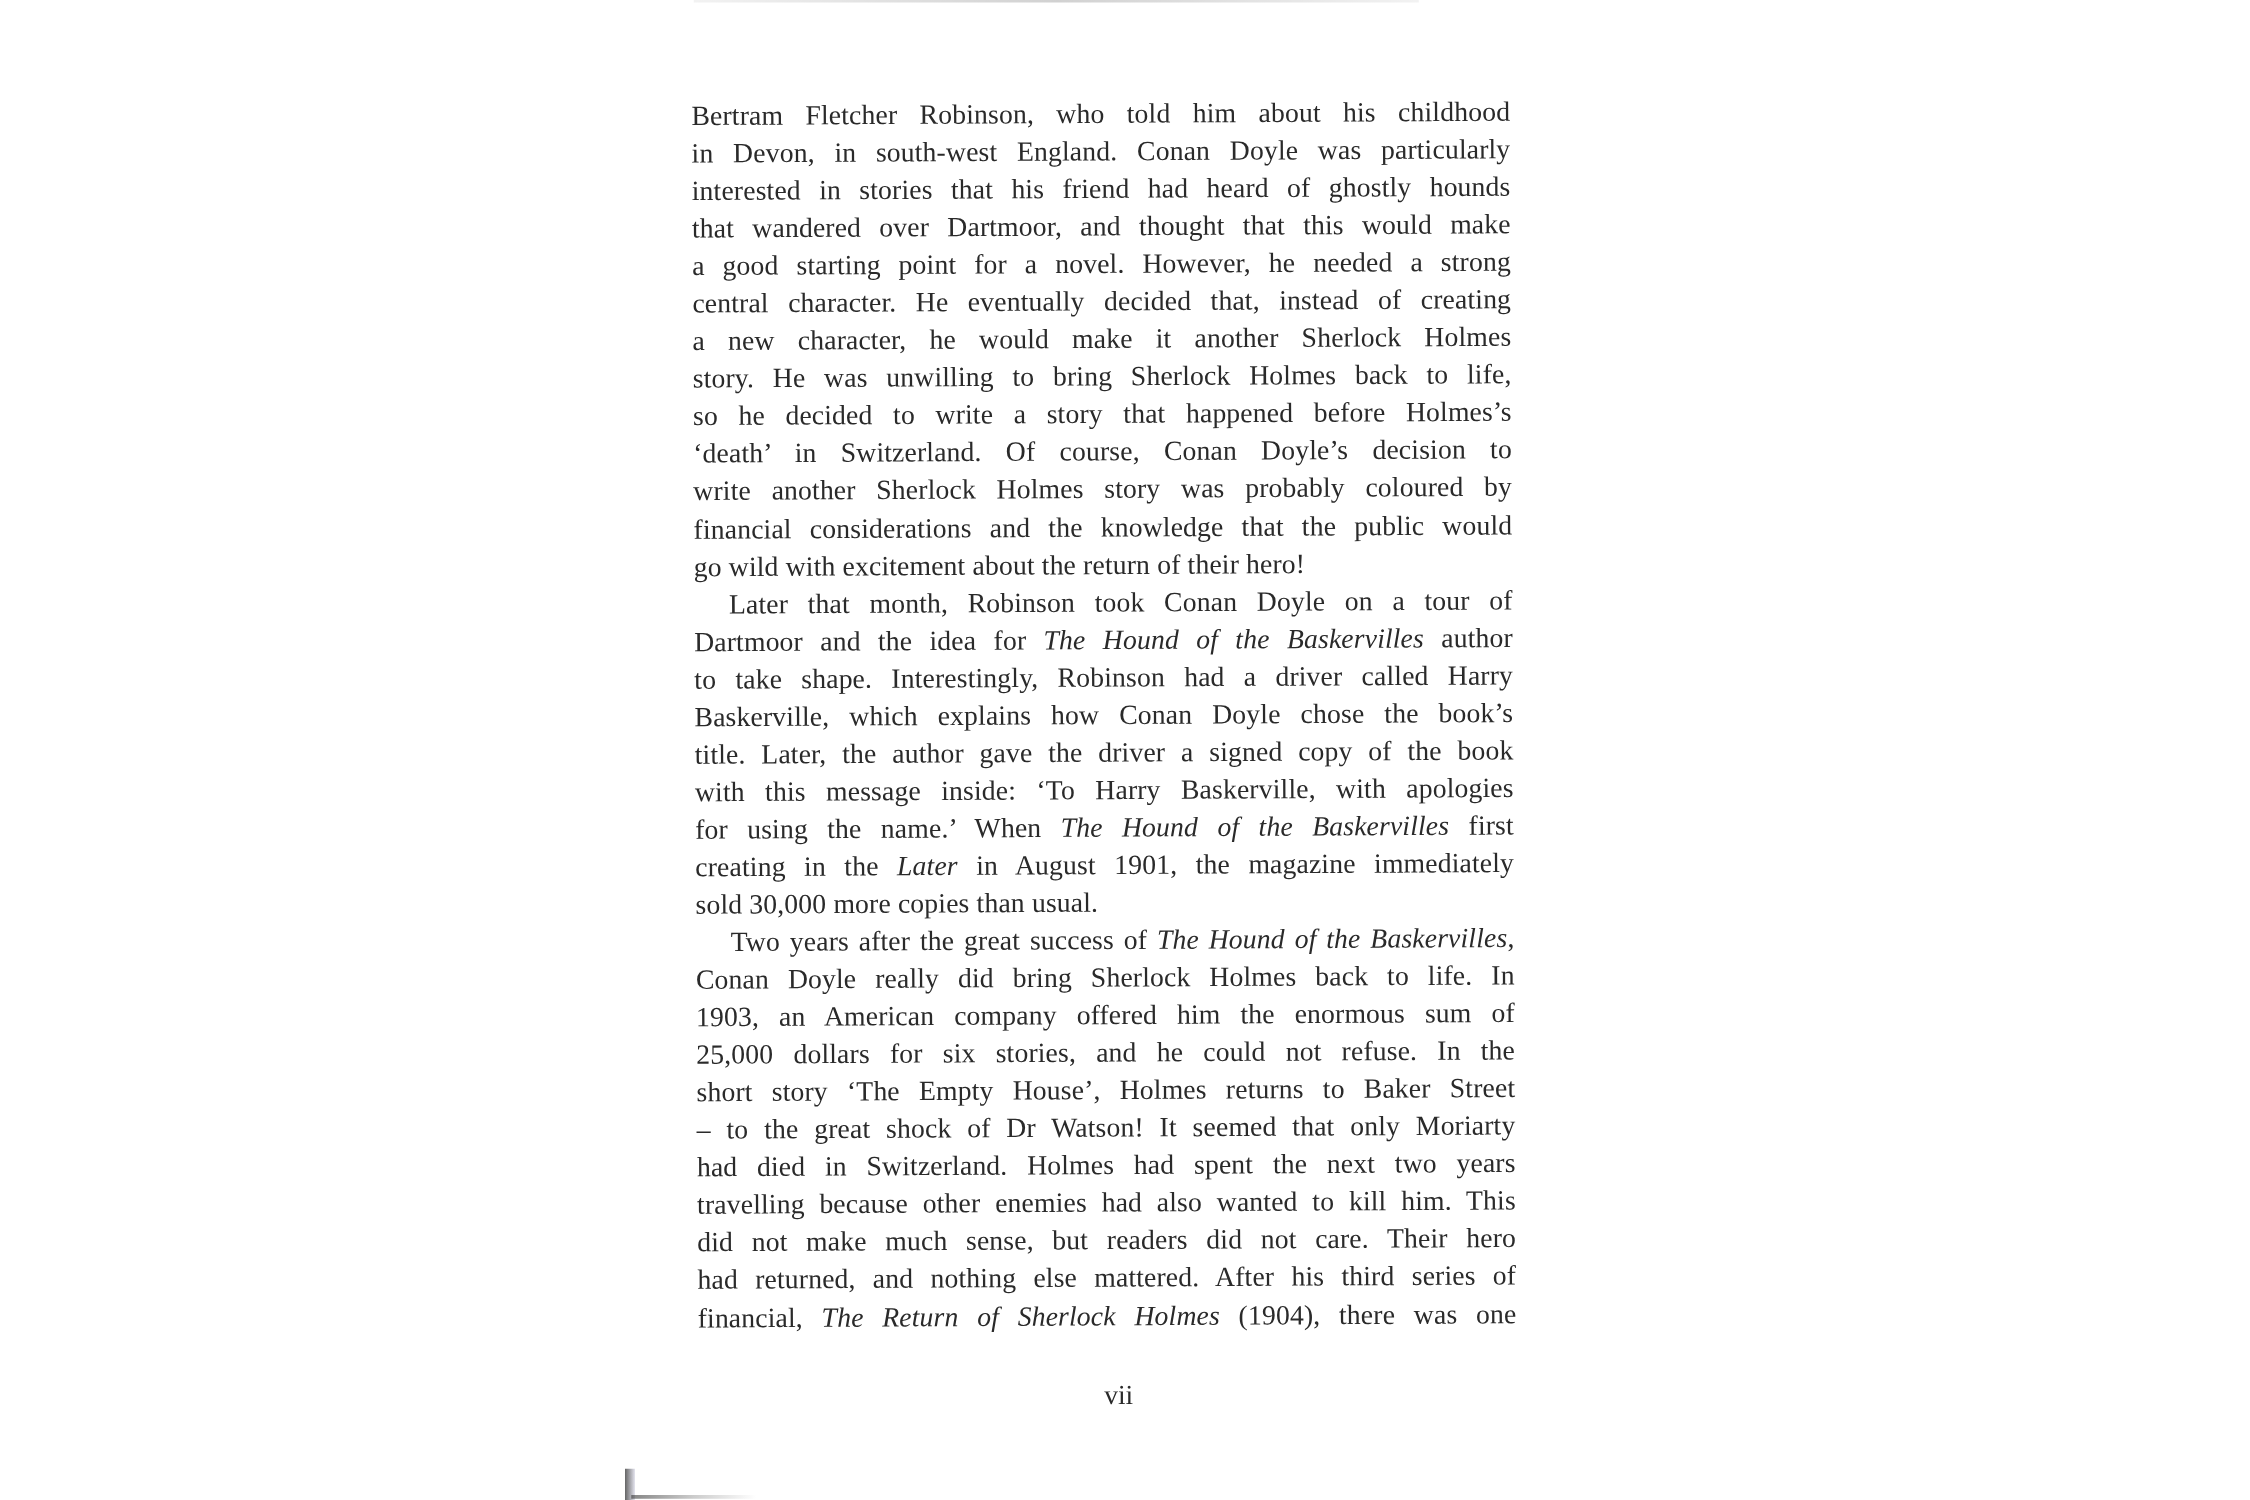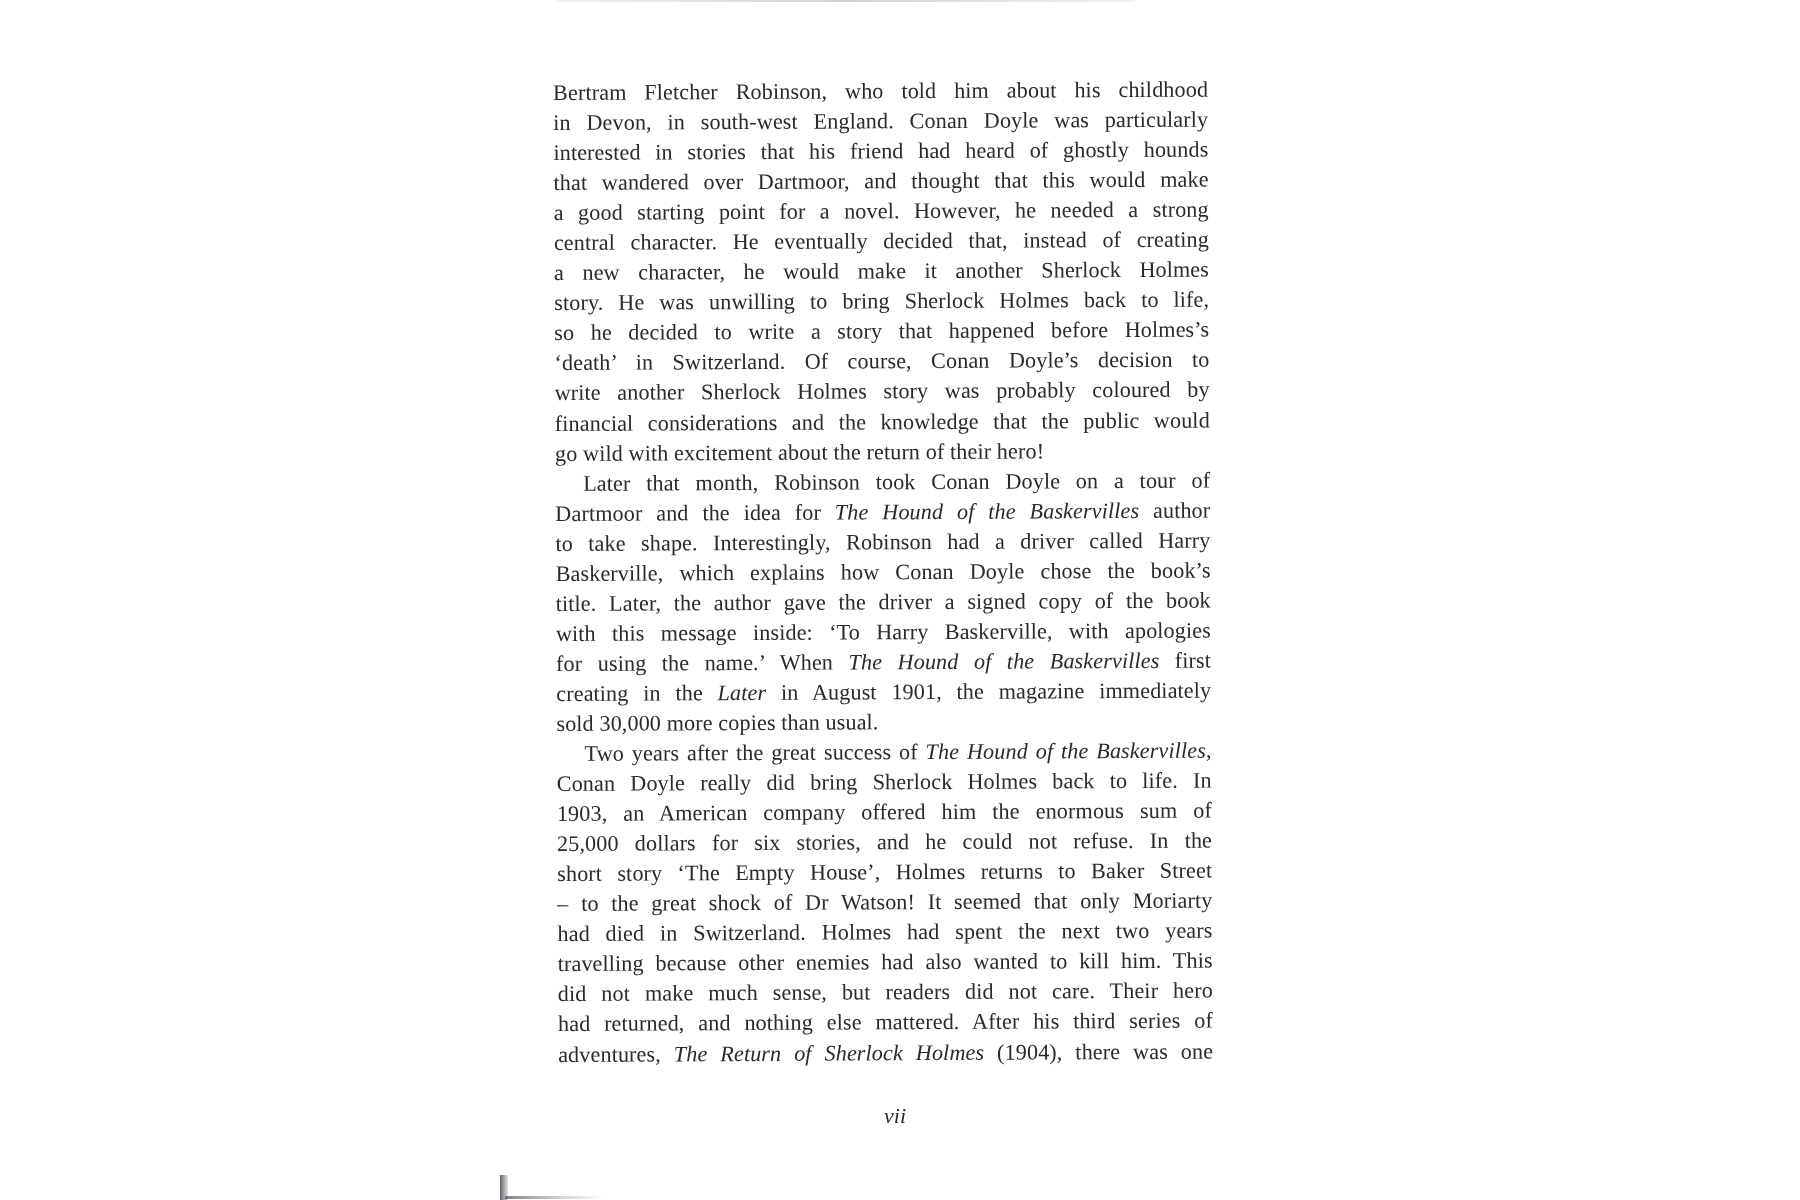--- a/index.html
+++ b/index.html
@@ -20,21 +20,20 @@
     .line {
       display: block; height: 30.05px; white-space: nowrap;
       text-align: justify; text-align-last: justify;
     }
     .line.last { text-align-last: left; }
     .line.indent { padding-left: 28px; }
     .line i { font-style: italic; }
     .page-number {
       position: absolute; left: 870px; top: 1103px; width: 50px; text-align: center;
       font-size: 22px;
-      font-style: italic;
     }
     .scan-mark {
       position: absolute; left: 500px; top: 1175px; width: 8px; height: 25px;
       background: linear-gradient(to right, #222, #d9d9e8); opacity: 0.7;
     }
     .scan-line {
       position: absolute; left: 505px; top: 1196px; width: 100px; height: 3px;
       background: linear-gradient(to right, #333, #aaa, rgba(0,0,0,0)); opacity: 0.6;
     }
   </style>
@@ -74,20 +73,20 @@
       <span class="line indent"><span>Two years after the great success of </span><i>The Hound of the Baskervilles</i><span>,</span></span>
       <span class="line"><span>Conan Doyle really did bring Sherlock Holmes back to life. In</span></span>
       <span class="line"><span>1903, an American company offered him the enormous sum of</span></span>
       <span class="line"><span>25,000 dollars for six stories, and he could not refuse. In the</span></span>
       <span class="line"><span>short story ‘The Empty House’, Holmes returns to Baker Street</span></span>
       <span class="line"><span>– to the great shock of Dr Watson! It seemed that only Moriarty</span></span>
       <span class="line"><span>had died in Switzerland. Holmes had spent the next two years</span></span>
       <span class="line"><span>travelling because other enemies had also wanted to kill him. This</span></span>
       <span class="line"><span>did not make much sense, but readers did not care. Their hero</span></span>
       <span class="line"><span>had returned, and nothing else mattered. After his third series of</span></span>
-      <span class="line"><span>adventures, </span><i>The Return of Sherlock Holmes</i><span> (1904), there was one</span></span>
+      <span class="line"><span>financial, </span><i>The Return of Sherlock Holmes</i><span> (1904), there was one</span></span>
     </div>
   </div>
 
 <div class="page-number">vii</div>
 
 <div class="scan-mark"></div>
 <div class="scan-line"></div>
 
 </body></html>

